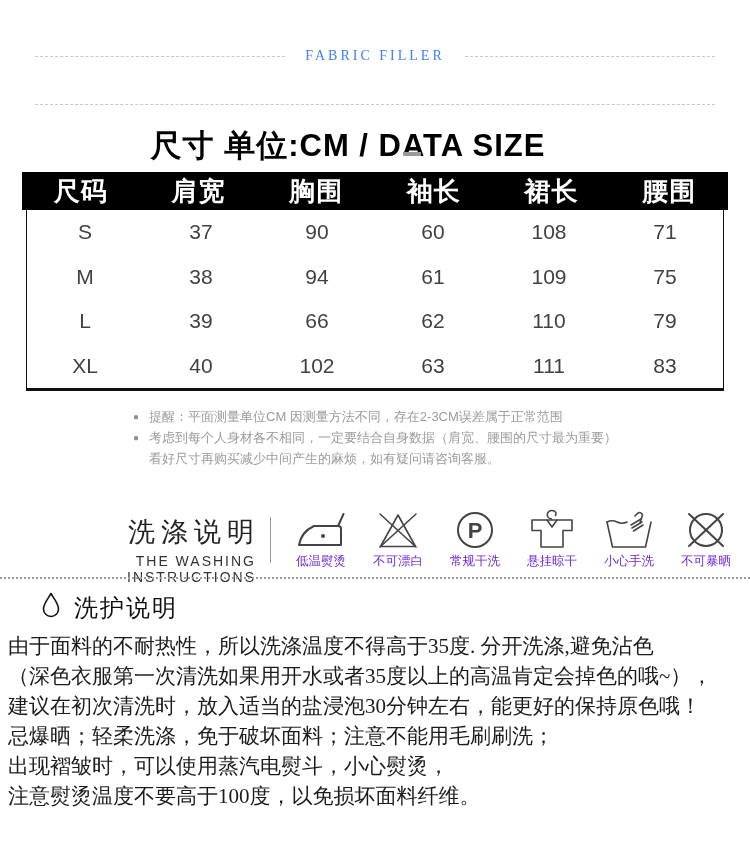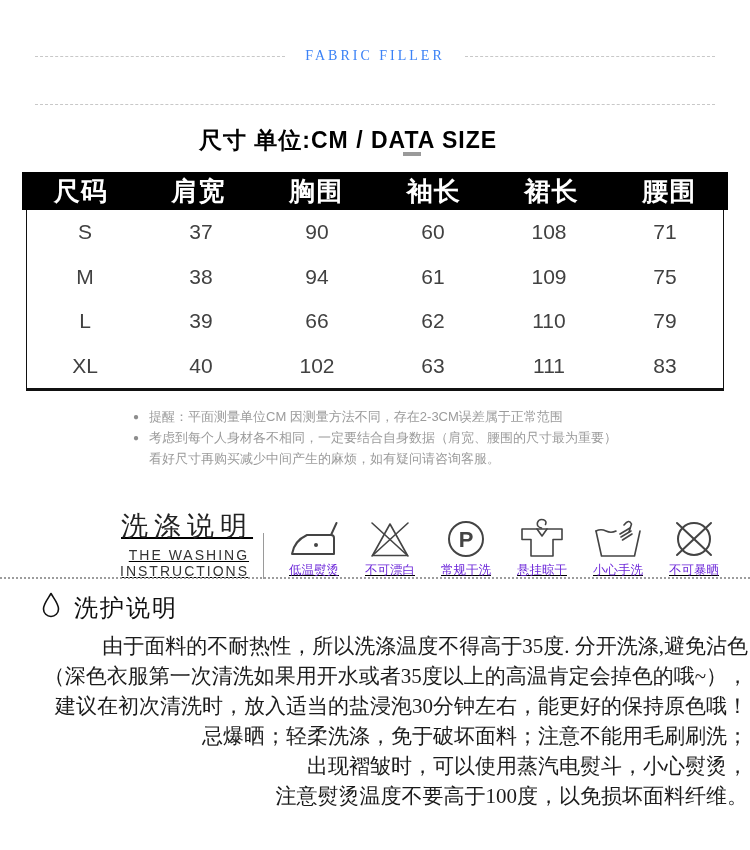--- a/index.html
+++ b/index.html
@@ -10,57 +10,57 @@
   .fabric-header { position:absolute; top:48px; left:35px; right:35px;
                    display:flex; align-items:center; gap:20px; }
   .fabric-header .dash-line { flex:1; border-top:1px dashed #c8c8c8; height:0; }
   .fabric-header .fabric-text { font-family:Liberation Serif, serif; font-size:14px;
                                 letter-spacing:3px; color:#3b82f6; white-space:nowrap; }
   .full-dash { position:absolute; top:104px; left:35px; right:35px;
                border-top:1px dashed #c8c8c8; height:0; }
 
   
   .size-title { position:absolute; top:125px; left:0; width:696px; text-align:center;
-                font-size:23px; font-weight:700; color:#000; letter-spacing:1px; }
+                font-size:31px; font-weight:700; color:#000; letter-spacing:1px; }
   .title-dash { position:absolute; top:152px; left:403px; width:18px; height:4px; background:#9a9a9a; }
 
   
   .size-table { position:absolute; top:172px; left:22px; width:706px; }
   .tbl-head { display:flex; height:38px; background:#000; }
   .tbl-head .th { flex:1; text-align:center; line-height:38px; color:#fff;
                   font-size:26px; font-weight:700; letter-spacing:1px; }
   .tbl-body { margin:0 4px; border:1px solid #111; border-top:none; border-bottom:3px solid #111; }
   .tbl-row { display:flex; height:44.5px; align-items:center; }
   .tbl-row .td { flex:1; text-align:center; font-size:21px; color:#414141; }
 
   
   .notes { position:absolute; top:406px; left:133px; width:487px; }
   .note { display:flex; font-size:13px; color:#9b9b9b; line-height:21px; }
   .note .bullet { flex-shrink:0; width:16px; font-size:10px; color:#8d8d8d; line-height:21px; }
 
   
-  .wash-section { position:absolute; top:503px; left:0; right:12px; height:76px;
-                  display:flex; align-items:flex-end;text-decoration:underline; }
+  .wash-section { position:absolute; top:503px; left:0; right:0; height:76px;
+                  display:flex; align-items:flex-start; }
   .wash-title { margin-left:8px; width:246px; padding-top:11px; text-align:right; }
   .wash-title-cn { font-size:27px; letter-spacing:6px; margin-right:-6px; color:#222; font-weight:500; }
   .wash-title-en { font-size:14px; letter-spacing:2px; margin-right:-2px; color:#333; margin-top:3px; }
   .wash-divider { width:1px; height:46px; background:#9a9a9a; margin:14px 0 0 16px; }
   .wash-icons { flex:1; display:flex; justify-content:space-between; padding:6px 6px 0 12px; }
   .wash-item { display:flex; flex-direction:column; align-items:center; width:76px; }
   .wash-item svg { width:50px; height:42px; display:block; }
   .wash-label { font-size:12.5px; color:#6d28d9; margin-top:2px; white-space:nowrap; }
   .dotted-divider { position:absolute; top:577px; left:0; right:0;
                     border-top:2px dotted #9d9d9d; height:0; }
 
   
   .care-title { position:absolute; top:592px; left:42px; display:flex; align-items:flex-start; gap:14px; }
   .care-title .care-title-text { font-size:24px; color:#101010; letter-spacing:2px; font-weight:500; }
   .care-text { position:absolute; top:631px; left:8px; width:740px;
                font-family:"Liberation Serif", serif; font-size:21px;
-               line-height:30px; color:#1b1b1b;text-align:right; }
+               line-height:30px; color:#1b1b1b; }
   .icon-stroke { stroke:#444; stroke-width:2; fill:none; stroke-linecap:round; stroke-linejoin:round; }
   .icon-stroke-thin { stroke:#444; stroke-width:1.6; fill:none; stroke-linecap:round; stroke-linejoin:round; }
 </style>
 </head>
 <body>
 
 <div class="fabric-header">
   <span class="dash-line"></span>
   <span class="fabric-text">FABRIC FILLER</span>
   <span class="dash-line"></span>

